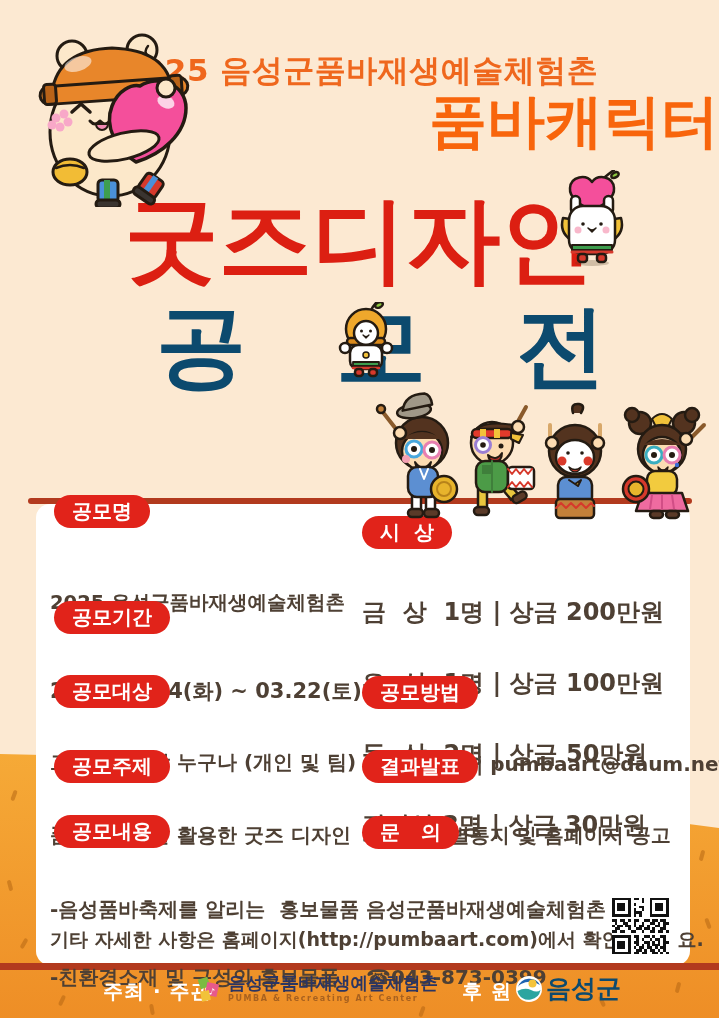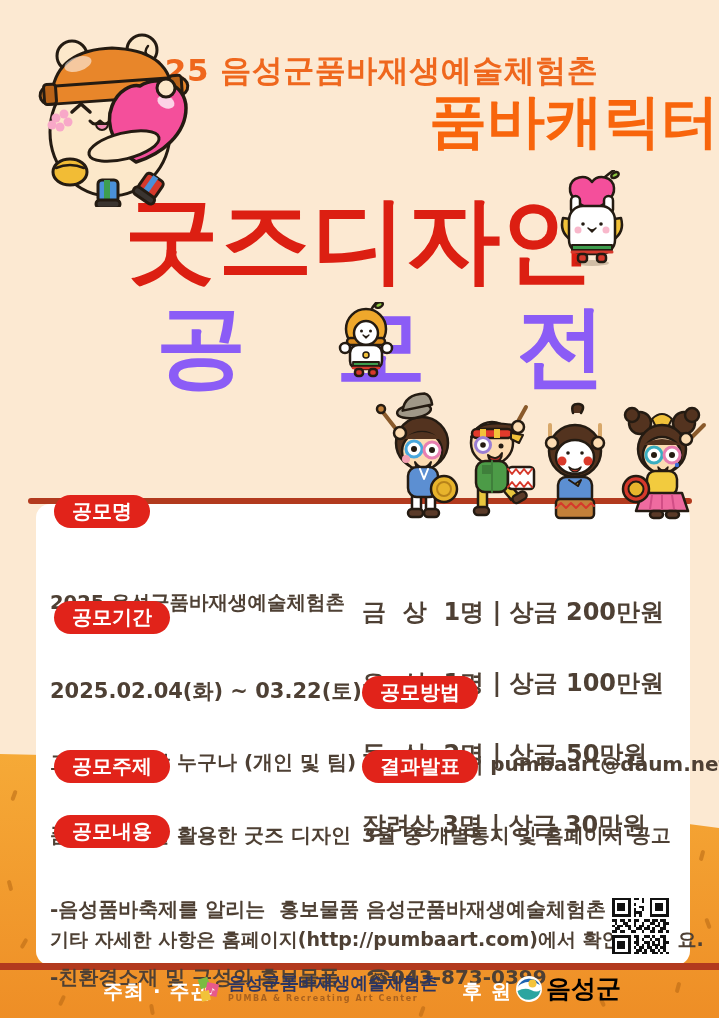--- a/index.html
+++ b/index.html
@@ -23,21 +23,21 @@
   .title-1 {
     position:absolute; left:0; top:92px; width:100%; text-align:right; z-index:2;
     font-size:58px; font-weight:bold; color:#F8650C; line-height:1; white-space:nowrap;
   }
   .title-2 {
     position:absolute; left:0; top:191px; width:100%; text-align:center; z-index:2;
     font-size:94px; font-weight:bold; color:#DC1F12; line-height:1.05; white-space:nowrap;
   }
   .title-3 {
     position:absolute; left:156px; top:301px; z-index:2;
-    font-size:90px; font-weight:bold; color:#8b5cf6; line-height:1;
+    font-size:90px; font-weight:bold; color:#0c4a6e; line-height:1;
     letter-spacing:90px; white-space:nowrap;
   }
 
   .divider { position:absolute; left:28px; top:498px; width:664px; height:6px; background:#B23A1E; border-radius:3px; z-index:4; }
   .panel { position:absolute; left:36px; top:504px; width:654px; height:461px; background:#fff; border-radius:14px; z-index:3; }
   .footer-line { position:absolute; left:0; top:963px; width:719px; height:7px; background:#B23A1E; z-index:5; }
 
   .sec { position:absolute; z-index:6; }
   .badge {
     display:inline-block; background:#E1231A; color:#FFFFFF;
@@ -50,21 +50,21 @@
   .btxt.prize{ font-size:24px; line-height:23.6px; }
   .note { font-weight:bold; color:#4E4034; font-size:19px; text-align:center; width:565px; white-space:nowrap; }
 
   .char { position:absolute; z-index:30; }
   .qr { position:absolute; left:612px; top:897px; z-index:7; }
 
   .f-item { position:absolute; z-index:8; }
   .host-label, .sponsor-label { font-size:20px; font-weight:bold; color:#FFFFFF; letter-spacing:1px; white-space:pre; }
   .org-kr { font-size:17.5px; font-weight:bold; color:#2A3563; line-height:1.05; white-space:nowrap; }
   .org-en { font-size:8px; font-weight:bold; color:#A8611F; letter-spacing:1.6px; margin-top:2px; white-space:nowrap; }
-  .sponsor-name { font-size:25px; font-weight:900; color:#000000; white-space:nowrap; }
+  .sponsor-name { font-size:25px; font-weight:900; color:#0c4a6e; white-space:nowrap; }
 </style>
 </head>
 <body>
 
 <div class="poster">
 
   <div class="orange-bottom"></div>
 
   <div class="cf" style="left:12px;top:790px;transform:rotate(20deg)"></div>
   <div class="cf" style="left:8px;top:880px;transform:rotate(-15deg)"></div>
@@ -283,53 +283,56 @@
   <div class="sec" style="left:54px;top:495px"><span class="badge">공모명</span></div>
   <div class="sec btxt sm" style="left:50px;top:549px">
     <div>2025 음성군품바재생예술체험촌</div>
   </div>
 
   <div class="sec" style="left:54px;top:601px"><span class="badge">공모기간</span></div>
   <div class="sec btxt date" style="left:50px;top:636px">
     <div>2025.02.04(화) ~ 03.22(토) 18:00</div>
   </div>
 
+  <div class="sec" style="left:54px;top:675px"><span class="badge">공모대상</span></div>
   <div class="sec btxt" style="left:50px;top:707px">
     <div>고등학생이상 누구나 (개인 및 팀)</div>
   </div>
 
   <div class="sec" style="left:54px;top:750px"><span class="badge">공모주제</span></div>
   <div class="sec btxt" style="left:50px;top:780px">
     <div>품바캐릭터를 활용한 굿즈 디자인</div>
   </div>
 
   <div class="sec" style="left:54px;top:815px"><span class="badge">공모내용</span></div>
   <div class="sec btxt" style="left:50px;top:853px;line-height:22.5px">
     <div>-음성품바축제를 알리는  홍보물품</div>
     <div>-친환경소재 및 구성의 홍보물품</div>
     
   </div>
 
+  <div class="sec" style="left:362px;top:516px"><span class="badge">시  상</span></div>
   <div class="sec btxt prize" style="left:362px;top:554px">
     <div>금  상  1명 | 상금 200만원</div>
     <div>은  상  1명 | 상금 100만원</div>
     <div>동  상  2명 | 상금 50만원</div>
     <div>장려상 3명 | 상금 30만원</div>
   </div>
 
   <div class="sec" style="left:362px;top:676px"><span class="badge">공모방법</span></div>
   <div class="sec btxt" style="left:362px;top:709px">
     <div>이메일 접수 | pumbaart@daum.net</div>
   </div>
 
   <div class="sec" style="left:362px;top:750px"><span class="badge">결과발표</span></div>
   <div class="sec btxt" style="left:362px;top:780px">
     <div>3월 중 개별통지 및 홈페이지 공고</div>
   </div>
 
+  <div class="sec" style="left:362px;top:816px"><span class="badge">문   의</span></div>
   <div class="sec btxt" style="left:366px;top:853px;line-height:22.5px">
     <div>음성군품바재생예술체험촌</div>
     <div>☎043-873-0399</div>
   </div>
 
   <div class="sec note" style="left:50px;top:927px">기타 자세한 사항은 홈페이지(http://pumbaart.com)에서 확인해주세요.</div>
   <svg class="qr" width="66" height="58" viewBox="0 0 24.5 21.5" shape-rendering="crispEdges">
     <rect x="-1" y="-0.5" width="26" height="22.5" fill="#FFFFFF"></rect>
     <g fill="#111111" transform="translate(0,0.25)">
       <path d="M0 0h7v7h-7z M14 0h7v7h-7z M0 14h7v7h-7z" fill="#111111"></path>

